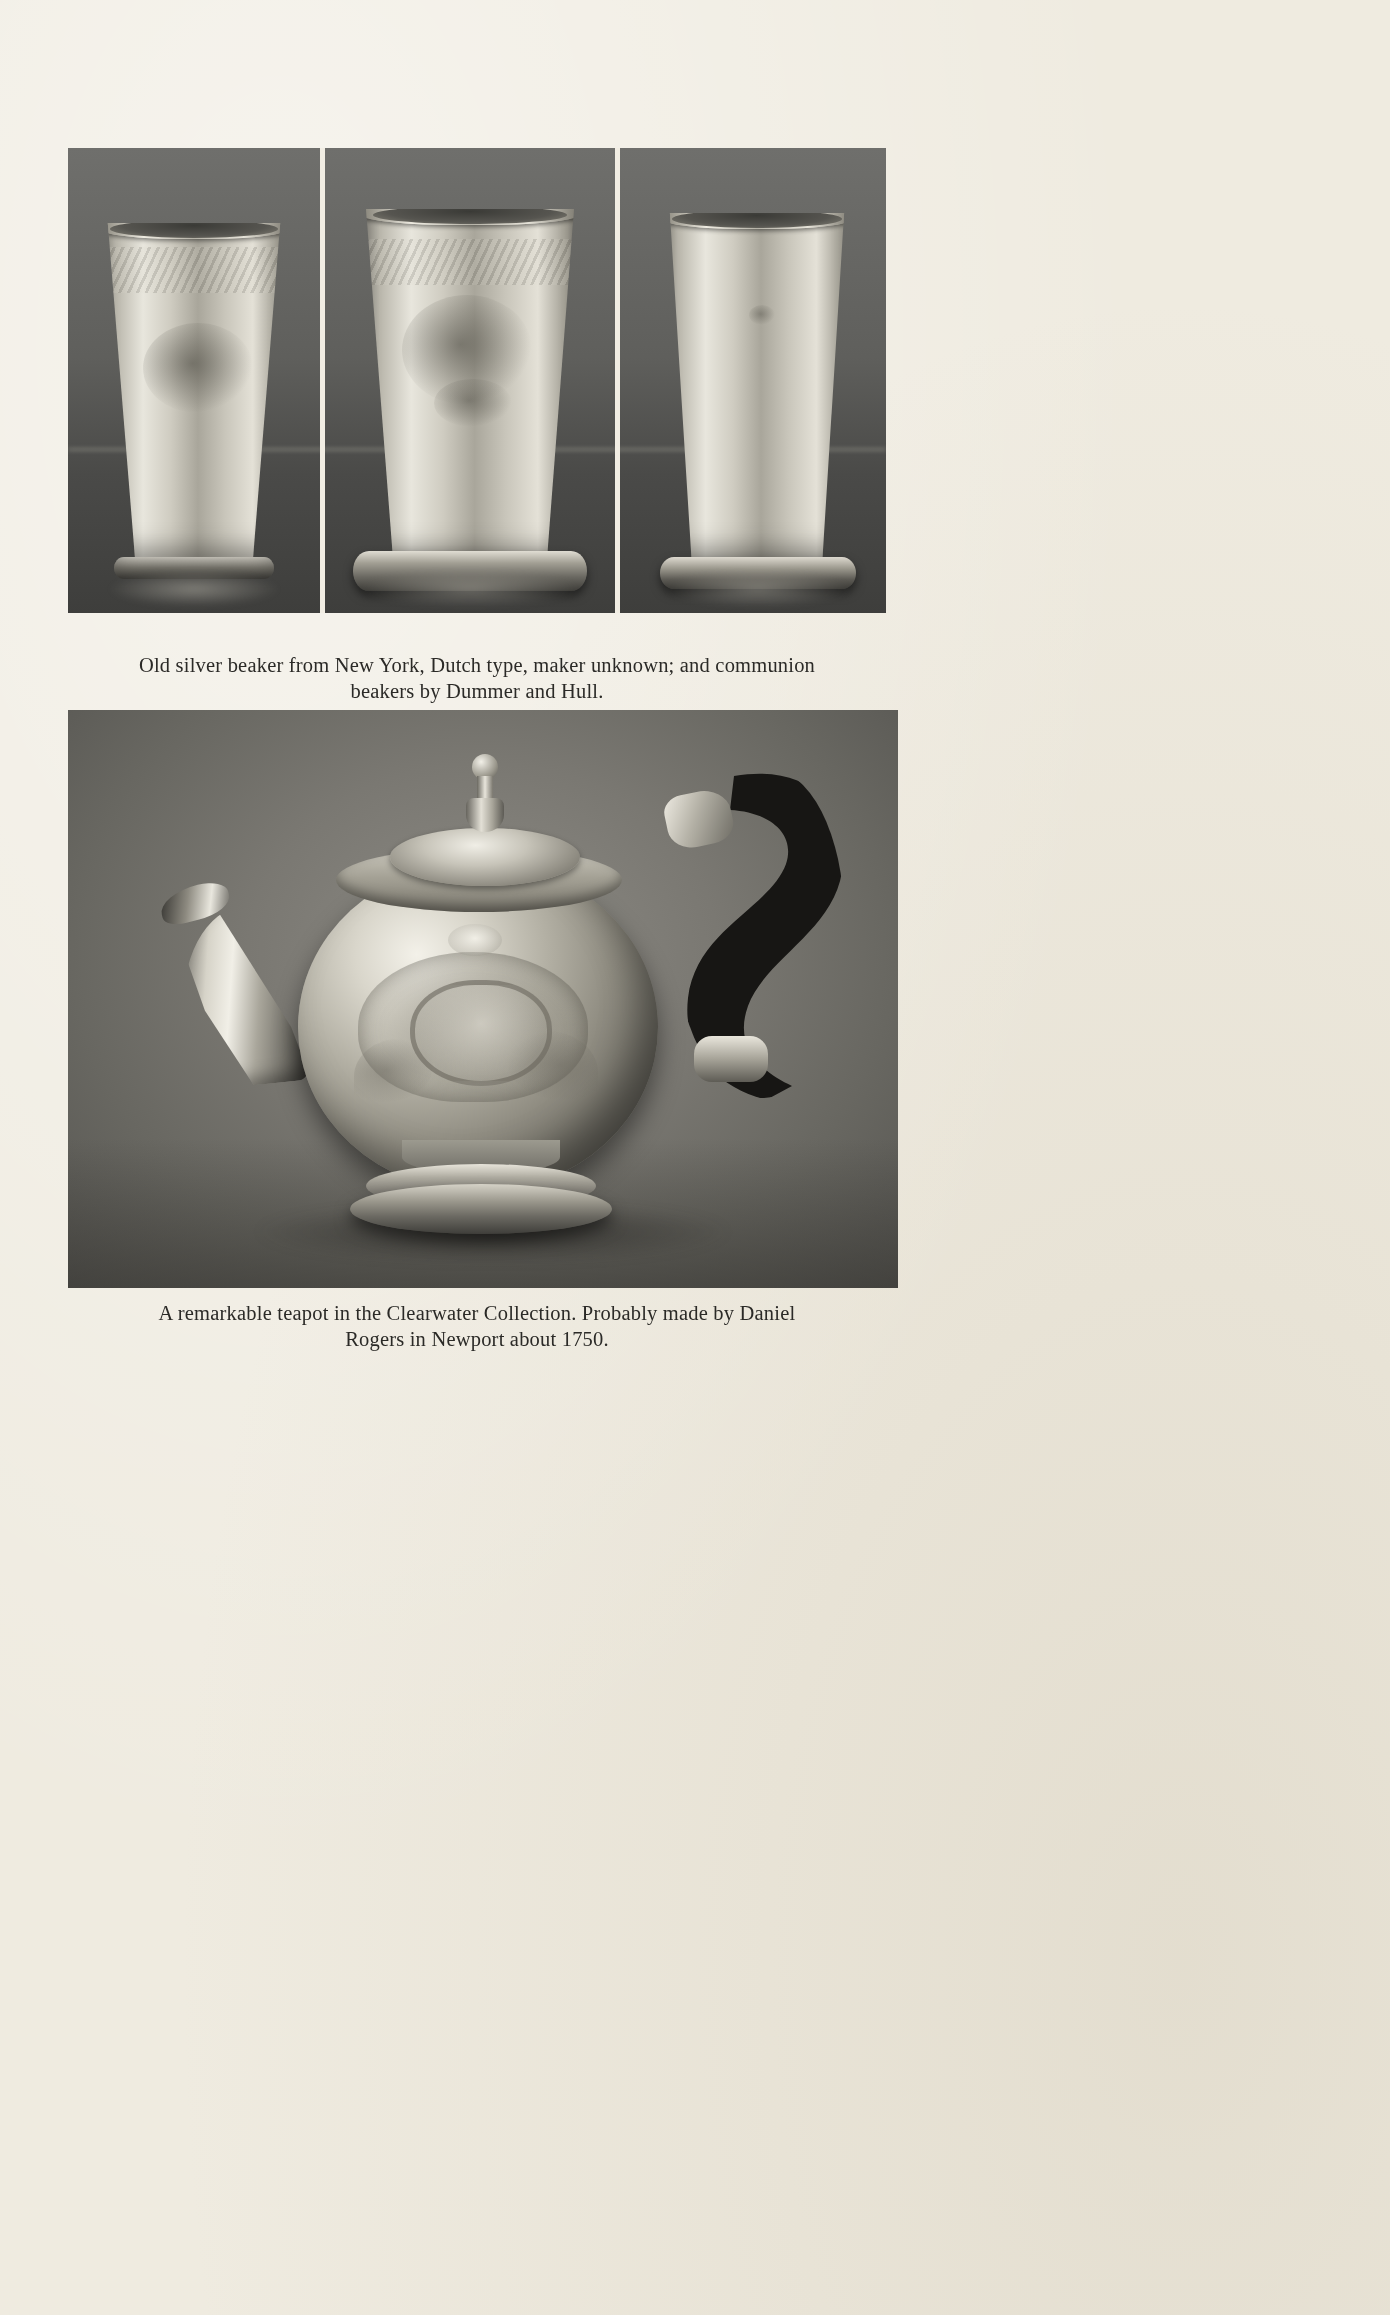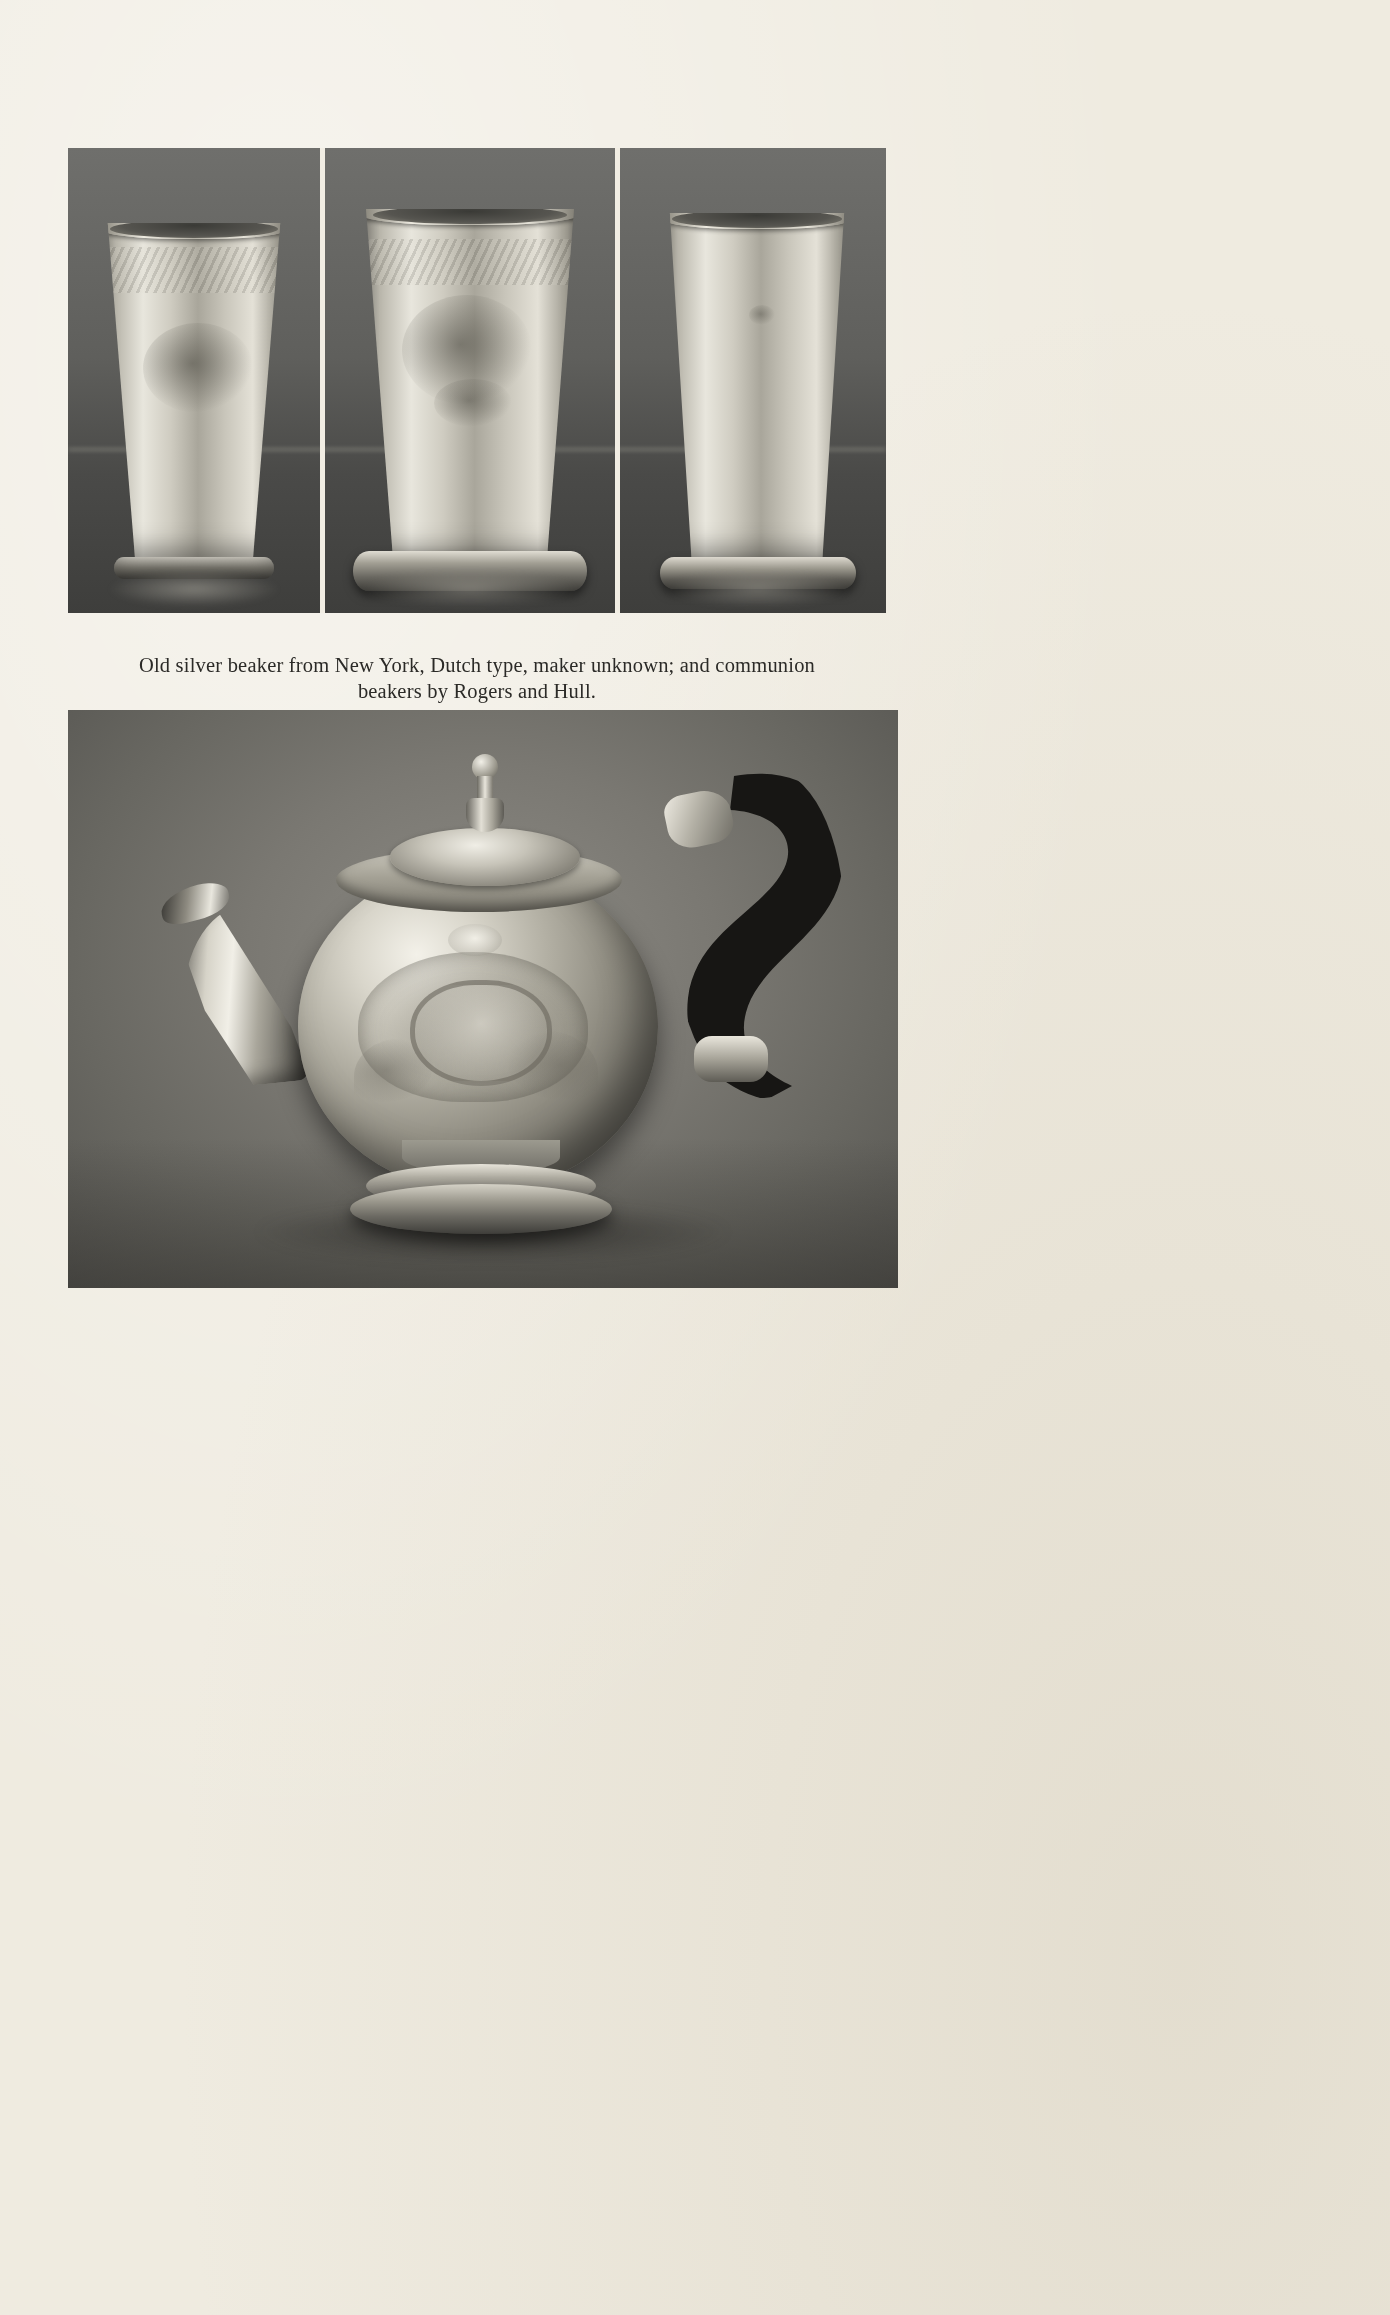--- a/index.html
+++ b/index.html
@@ -375,21 +375,21 @@
         <div class="mouth"></div>
         <div class="engrave" style="left:46%; top:92px; width:26px; height:20px; opacity:0.7;"></div>
       </div>
       <div class="beaker" style="left:40px; bottom:24px; width:196px; height:32px; border-radius:14px/50%; background:linear-gradient(180deg,#ddd9cf,#9d9a8f 35%,#5c5a54 70%,#3a3935); box-shadow:0 5px 10px rgba(0,0,0,0.5);"></div>
       <div class="reflection" style="left:44px; width:188px;"></div>
     </div>
   </div>
 
   <div class="caption" id="caption-beakers">
     <span>Old silver beaker from New York, Dutch type, maker unknown;  and communion</span>
-    <span class="line2">beakers by  Rogers and Hull.</span>
+    <span class="line2">beakers by  Dummer and Hull.</span>
   </div>
 
   <div class="plate" id="plate-teapot">
     <div class="floor"></div>
 
     <div class="pot-shadow"></div>
 
     <div class="pot-spout">
       <div class="tube"></div>
       <div class="tip"></div>
@@ -417,14 +417,18 @@
       <div class="base"></div>
     </div>
 
     <div class="pot-foot">
       <div class="neck"></div>
       <div class="ring"></div>
       <div class="base"></div>
     </div>
   </div>
 
+  <div class="caption" id="caption-teapot">
+    <span>A remarkable teapot in the Clearwater Collection.   Probably  made  by  Daniel</span>
+    <span class="line2">Rogers  in  Newport  about  1750.</span>
+  </div>
 
 </div>
 
 </body></html>

